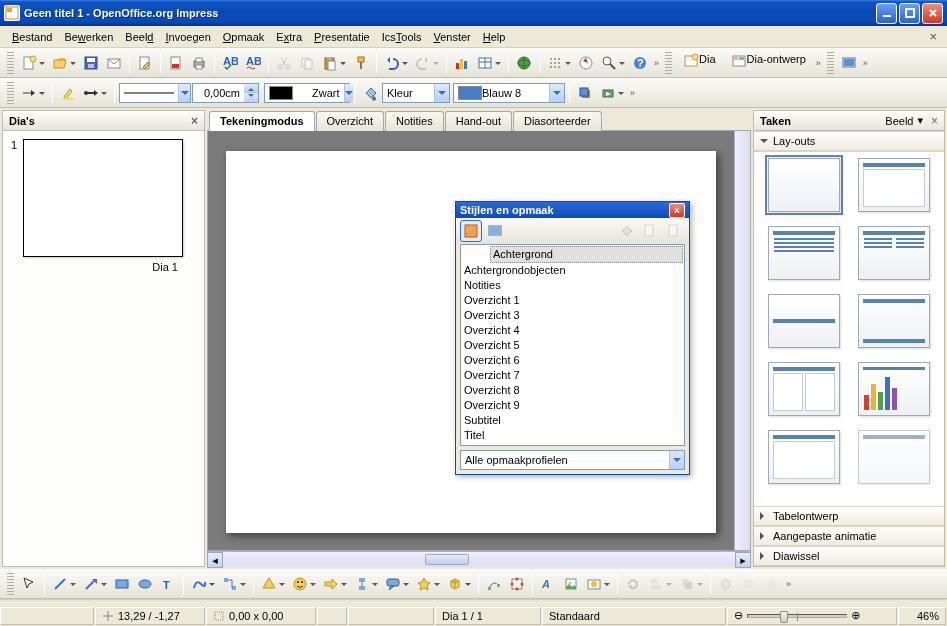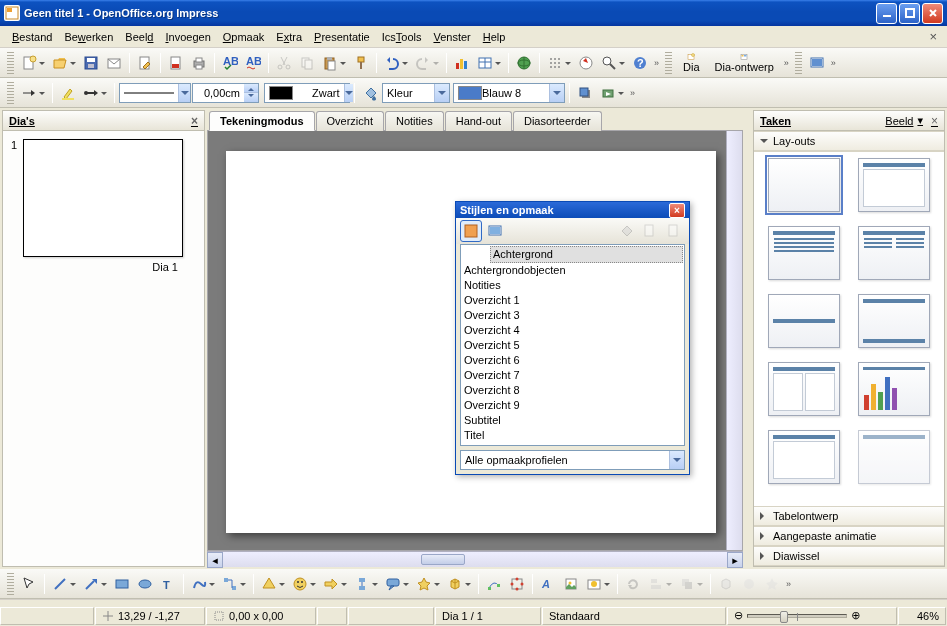--- a/index.html
+++ b/index.html
@@ -20,60 +20,60 @@
 .menubar .menu-close { margin-left: auto; color: #555; font-size: 13px; padding: 0 4px; }
 .u { text-decoration: underline; }
 
 
 .toolbar-row { display: flex; align-items: center; background: linear-gradient(#fafaf7,#e6e3d8); border-bottom: 1px solid #c0beb0; padding: 2px 4px; min-height: 30px; gap: 1px; }
 .tb-grip { width: 7px; height: 22px; background: repeating-linear-gradient(to bottom, #b0ad9e 0 1px, transparent 1px 3px); margin: 0 3px; }
 .tb-sep { width: 1px; height: 20px; background: #c0beb0; margin: 0 3px; border-right: 1px solid #fff; }
 .tb-btn { min-width: 22px; height: 22px; display: flex; align-items: center; justify-content: center; border: 1px solid transparent; padding: 0 2px; border-radius: 3px; }
 .tb-btn svg { display: block; }
 .tb-btn.dd::after { content:""; display:inline-block; margin-left:2px; border:3px solid transparent; border-top-color:#555; transform: translateY(2px); }
-.tb-text-btn { height: 22px; display: flex; align-items: center; padding: 0 6px; border: 1px solid transparent; border-radius: 3px; flex-direction: column; }
+.tb-text-btn { height: 22px; display: flex; align-items: flex-start; padding: 0 6px; border: 1px solid transparent; border-radius: 3px; }
 .expand-arrow { font-size: 9px; color: #555; padding: 0 2px; }
 .tb-combo { height: 20px; border: 1px solid #7f9db9; background: #fff; display: flex; align-items: center; }
 .tb-combo .val { padding: 0 4px; flex:1; white-space: nowrap; }
 .tb-combo .arr { width: 15px; height: 100%; background: linear-gradient(#dbeafe,#b8cff5); display:flex; align-items:center; justify-content:center; border-left: 1px solid #acc0e0; }
 .tb-combo .arr::after { content:""; border:4px solid transparent; border-top-color:#4a6a9c; transform: translateY(2px); }
 .tb-spin { display:flex; flex-direction:column; width:15px; height:20px; border: 1px solid #7f9db9; border-left: none; }
 .tb-spin div { flex:1; background: linear-gradient(#dbeafe,#b8cff5); display:flex; align-items:center; justify-content:center; }
 .tb-spin div:first-child { border-bottom: 1px solid #acc0e0; }
 .tb-spin div::after { content:""; border:3px solid transparent; }
 .tb-spin div:first-child::after { border-bottom-color:#4a6a9c; }
 .tb-spin div:last-child::after { border-top-color:#4a6a9c; }
 .swatch { width: 24px; height: 14px; border: 1px solid #888; }
 
 
 .main { display: flex; height: 461px; }
 
 .slides-panel { width: 203px; background: #fdfdfc; border: 1px solid #bfbdb0; margin: 2px 0 2px 2px; display: flex; flex-direction: column; }
-.panel-header { height: 20px; background: linear-gradient(#fdfdfc,#e8e5d8); border-bottom: 1px solid #c0beb0; display: flex; align-items: center; font-weight: bold; padding: 0 6px; text-decoration: underline; }
+.panel-header { height: 20px; background: linear-gradient(#fdfdfc,#e8e5d8); border-bottom: 1px solid #c0beb0; display: flex; align-items: center; font-weight: bold; padding: 0 6px; }
 .panel-header .close-x { margin-left: auto; color: #666; font-size: 12px; }
 .slides-body { flex:1; padding: 8px; overflow:auto; }
 .thumb-num { float:left; width: 10px; }
 .thumb { width: 160px; height: 118px; background: #fff; border: 1px solid #000; margin-left: 12px; box-shadow: 1px 1px 2px rgba(0,0,0,0.2); }
 .thumb-label { text-align: right; margin-right: 18px; margin-top: 4px; }
 
 
 .workspace { flex: 1; display: flex; flex-direction: column; margin: 2px; }
 .tabs { display: flex; gap: 0; border-bottom: 1px solid #a7a6aa; padding-left: 2px; }
 .tab { padding: 3px 10px; background: linear-gradient(#f7f7f2,#e6e3d8); border: 1px solid #a7a6aa; border-bottom: none; border-radius: 3px 3px 0 0; margin-right: 1px; position: relative; top: 1px; }
 .tab.active { background: #fdfdfc; font-weight: bold; border-bottom: 1px solid #fdfdfc; }
 .canvas-area { flex:1; background: #7b7b7b; border: 1px solid #a7a6aa; border-top: none; display:flex; position: relative; overflow:hidden; }
 .slide-canvas { width: 490px; height: 382px; background: #fff; margin: 20px 0 0 18px; box-shadow: 3px 3px 8px rgba(0,0,0,0.5); }
 .vscroll { width: 16px; background: linear-gradient(to right,#eef,#dde); border-left: 1px solid #b0b0c0; margin-left:auto; }
 .hscroll-row { height: 16px; display: flex; }
 .hscroll { flex:1; background: linear-gradient(#eef,#dde); border-top: 1px solid #b0b0c0; position:relative; }
 .hscroll-thumb { position:absolute; left: 40%; top:2px; width: 44px; height: 11px; background: linear-gradient(#e8ecf8,#c3cde8); border: 1px solid #9aa7c8; border-radius: 2px; }
 .hscroll .sbtn { width:16px; height:16px; background: linear-gradient(#e8ecf8,#c8d2eb); border:1px solid #9aa7c8; display:inline-flex; align-items:center; justify-content:center; }
 
 
-.tasks-panel { width: 192px; background: #fdfdfc; border: 1px solid #bfbdb0; margin: 2px 2px 2px 8px; display:flex; flex-direction:column; }
+.tasks-panel { width: 192px; background: #fdfdfc; border: 1px solid #bfbdb0; margin: 2px 2px 2px 0; display:flex; flex-direction:column; }
 .tasks-header-btns { font-weight: normal; font-size: 10px; display:flex; align-items:center; gap:4px; }
 .section-head { height: 20px; background: linear-gradient(#fdfdfc,#efece0); border-top: 1px solid #d8d4c4; border-bottom: 1px solid #d8d4c4; display:flex; align-items:center; padding: 0 6px; cursor: default; }
 .section-head .tri { display:inline-block; margin-right:5px; }
 .tri.right { border: 4px solid transparent; border-left-color: #555; }
 .tri.down { border: 4px solid transparent; border-top-color: #555; transform: translateY(2px); }
 .layouts-body { flex:1; padding: 6px; overflow:auto; background:#fff; border-top:1px solid #d8d4c4; }
 .layout-row { display:flex; gap: 18px; margin-bottom: 14px; justify-content:center; }
 .layout-thumb { width: 72px; height: 54px; background: linear-gradient(#fff,#eef0f4); border: 1px solid #a0a8b8; box-shadow: 1px 1px 2px rgba(0,0,0,0.15); display:flex; flex-direction:column; padding:4px; gap:2px; }
 .layout-thumb.selected { outline: 2px solid #5a7fc8; outline-offset: 1px; }
 .lt-bar { height: 4px; background: #5b82a8; }

